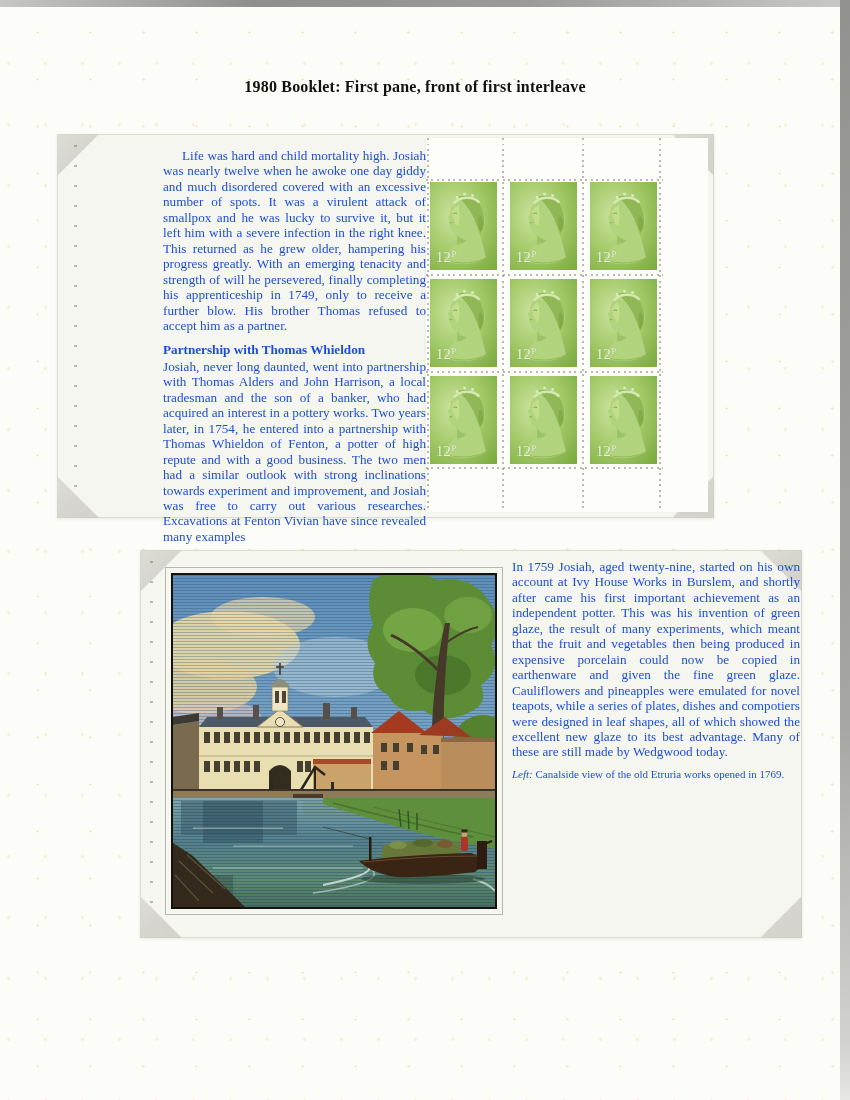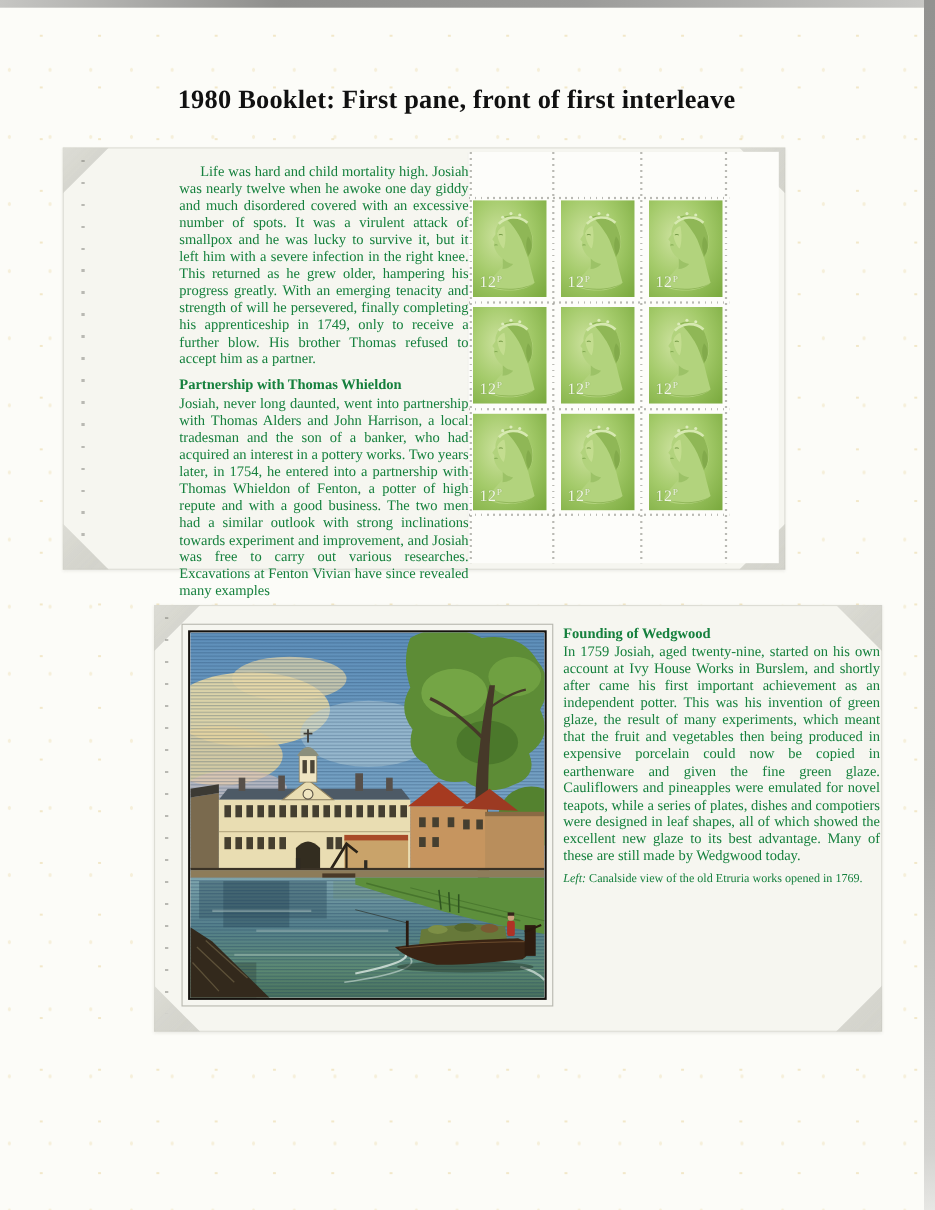--- a/index.html
+++ b/index.html
@@ -9,37 +9,37 @@
       radial-gradient(rgba(233,214,160,.55) 1px, transparent 1.4px),
       radial-gradient(rgba(238,224,182,.45) 1px, transparent 1.4px);
     background-size:53px 47px, 37px 61px;
     background-position:11px 9px, 27px 33px;
     font-family:"Liberation Serif","DejaVu Serif",serif;}
   .scan-edge-top{position:absolute;top:0;left:0;width:100%;height:7px;
     background:linear-gradient(to right,#c6c6c3,#8f8f8d 30%,#9b9b99 62%,#c9c9c6);}
   .scan-edge-right{position:absolute;top:0;right:0;width:10px;height:100%;
     background:linear-gradient(to bottom,#929290,#a5a5a2 65%,#d2d2cf 95%,#e7e7e4);}
   .title{position:absolute;left:0;right:20px;top:78px;margin:0;text-align:center;
-    font-weight:bold;font-size:24px;letter-spacing:.2px;color:#111;}
+    font-weight:bold;font-size:16px;letter-spacing:.2px;color:#111;}
   .card{position:absolute;background:#f6f6f0;border:1px solid #ddddd5;
     box-shadow:0 1px 3px rgba(60,60,50,.10);}
   .card-top{left:57px;top:134px;width:655px;height:382px;}
   .card-bottom{left:140px;top:550px;width:660px;height:386px;}
   .mcorner{position:absolute;width:42px;height:42px;
     background:linear-gradient(135deg,rgba(224,224,217,.85),rgba(198,198,190,.45));
     filter:drop-shadow(0 0 .5px #c0c0b8);}
   .tl{left:-1px;top:-1px;clip-path:polygon(0 0,100% 0,0 100%);}
   .tr{right:-1px;top:-1px;clip-path:polygon(0 0,100% 0,100% 100%);}
   .bl{left:-1px;bottom:-1px;clip-path:polygon(0 0,0 100%,100% 100%);}
   .br{right:-1px;bottom:-1px;clip-path:polygon(100% 0,100% 100%,0 100%);}
   .bindmarks{position:absolute;width:3px;
     background:repeating-linear-gradient(to bottom,rgba(110,110,104,.45) 0 2px,transparent 2px 20px);}
   .bindmarks-top{left:16px;top:10px;height:356px;}
   .bindmarks-bottom{left:9px;top:10px;height:360px;}
-  .textcol{position:absolute;font-size:13.2px;line-height:15.45px;color:#15803d;text-align:justify;}
+  .textcol{position:absolute;font-size:13.2px;line-height:15.45px;color:#1d4ed8;text-align:justify;}
   .textcol-top{left:105px;top:13px;width:263px;}
   .textcol-bottom{left:371px;top:8px;width:288px;}
   .textcol p{margin:0 0 7px;}
   .head{font-weight:bold;margin:9px 0 1px !important;}
   .indent{text-indent:19px;}
   .caption{font-size:11px;margin-top:2px !important;text-align:left;white-space:nowrap;}
   .caption i{font-style:italic;}
   
   .pane{position:absolute;left:368px;top:3px;width:282px;height:374px;background:#fdfdfa;
     box-shadow:-1px 0 2px rgba(0,0,0,.05);}
@@ -320,18 +320,17 @@
         <rect x="196" y="262" width="2.5" height="24" fill="#2a1a10"></rect>
         <rect x="288" y="262" width="7" height="14" rx="2" fill="#b03226"></rect>
         <circle cx="291.5" cy="259" r="3" fill="#c9a07c"></circle>
         <rect x="288.5" y="254.5" width="6" height="3" fill="#33231a"></rect>
         <rect x="304" y="266" width="10" height="28" fill="#2e1c10"></rect>
         <line x1="304" y1="272" x2="319" y2="266" stroke="#2a1a10" stroke-width="2"></line>
       </svg>
     </figure>
 
     <div class="textcol textcol-bottom">
-      <p class="head">Founding of Wedgwood</p>
       <p>In 1759 Josiah, aged twenty-nine, started on his own account at Ivy House Works in Burslem, and shortly after came his first important achievement as an independent potter. This was his invention of green glaze, the result of many experiments, which meant that the fruit and vegetables then being produced in expensive porcelain could now be copied in earthenware and given the fine green glaze. Cauliflowers and pineapples were emulated for novel teapots, while a series of plates, dishes and compotiers were designed in leaf shapes, all of which showed the excellent new glaze to its best advantage. Many of these are still made by Wedgwood today.</p>
       <p class="caption"><i>Left:</i> <span>Canalside view of the old Etruria works opened in 1769.</span></p>
     </div>
   </section>
 </div>
 
 </body></html>

